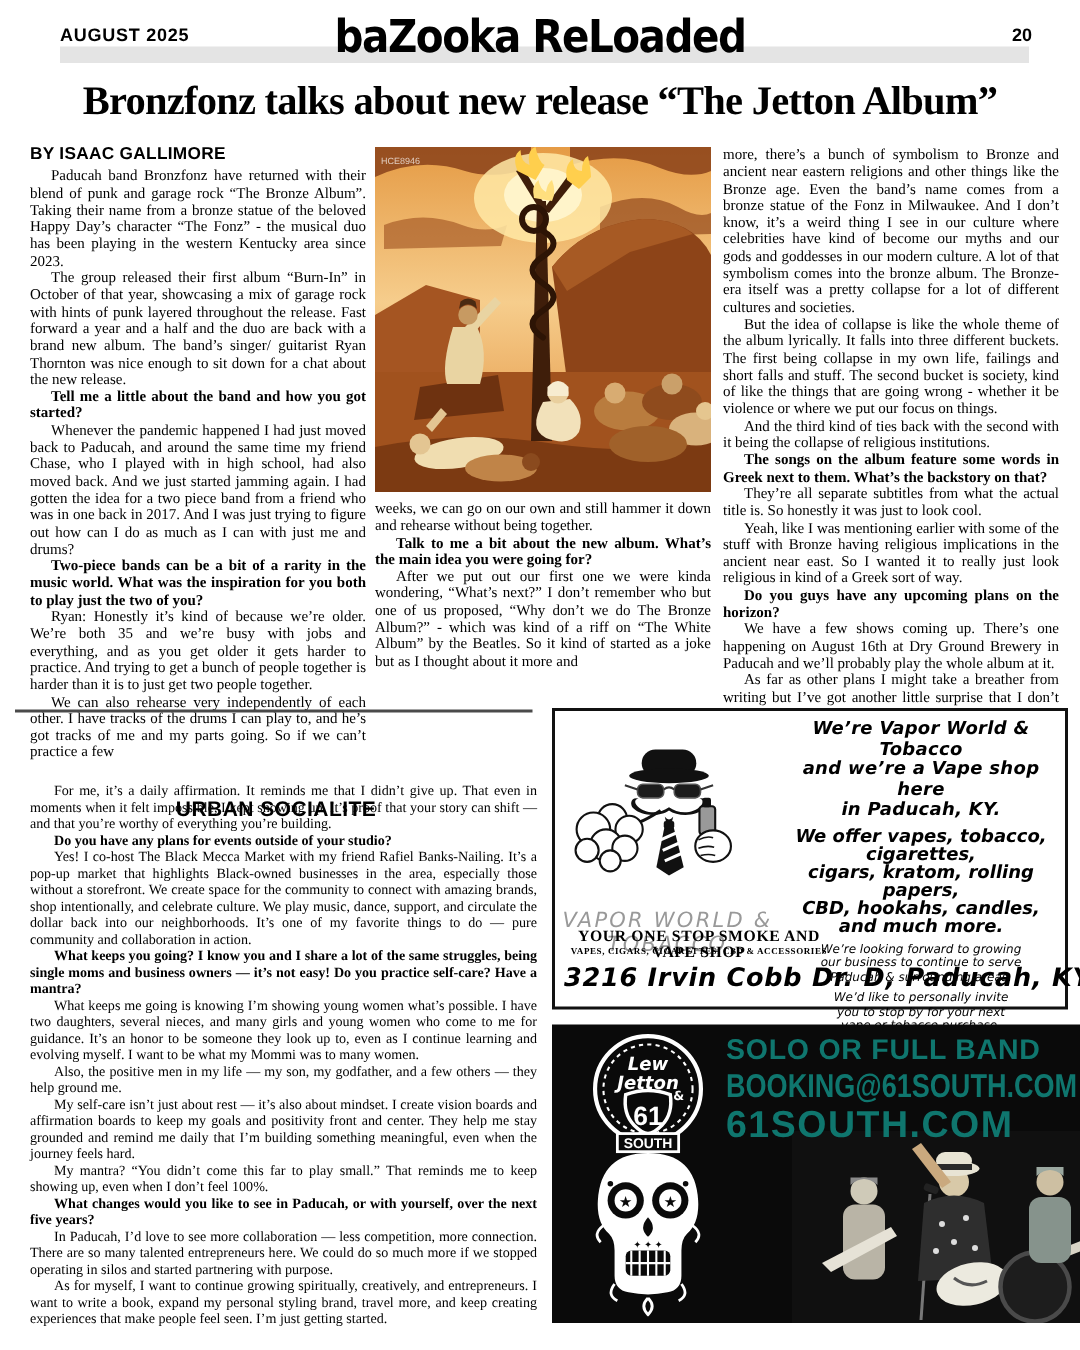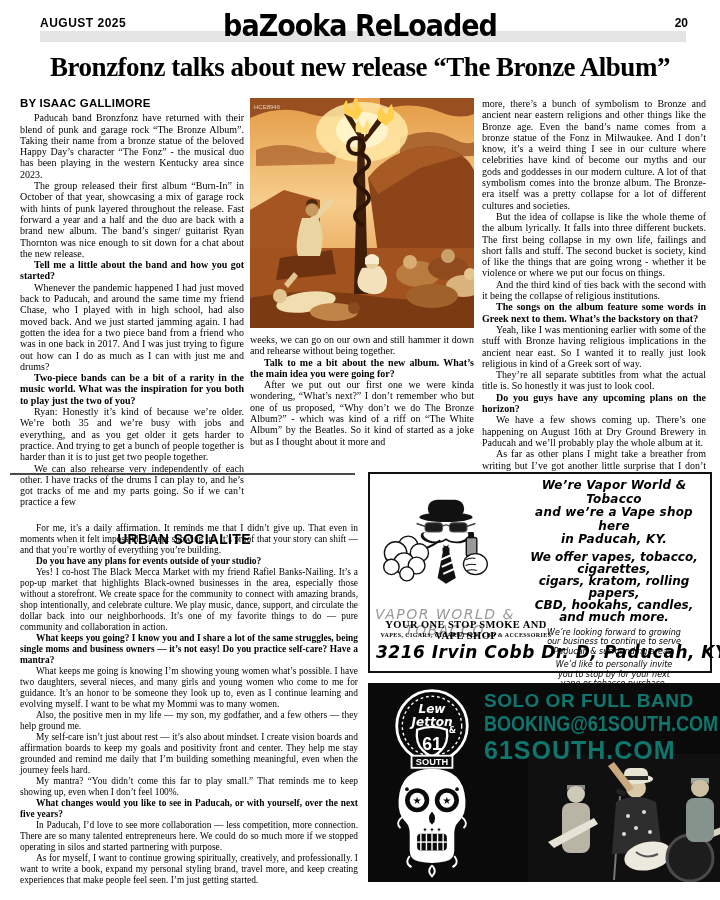--- a/index.html
+++ b/index.html
@@ -66,21 +66,21 @@
 </head>
 <body>
 
 <div id="page">
 
   <div class="issue-date">AUGUST 2025</div>
   <div class="head-bar"></div>
   <div class="masthead">baZooka ReLoaded</div>
   <div class="page-num">20</div>
 
-  <div class="headline">Bronzfonz talks about new release “The Bronze Album”</div>
+  <div class="headline">Bronzfonz talks about new release “The Jetton Album”</div>
 
   <div class="col" id="col1">
     <div class="byline">BY ISAAC GALLIMORE</div>
     <div>
         <p class="para">Paducah band Bronzfonz have returned with their blend of punk and garage rock “The Bronze Album”. Taking their name from a bronze statue of the beloved Happy Day’s character “The Fonz” - the musical duo has been playing in the western Kentucky area since 2023.</p>
         <p class="para">The group released their first album “Burn-In” in October of that year, showcasing a mix of garage rock with hints of punk layered throughout the release. Fast forward a year and a half and the duo are back with a brand new album. The band’s singer/ guitarist Ryan Thornton was nice enough to sit down for a chat about the new release.</p>
         <p class="para q">Tell me a little about the band and how you got started?</p>
         <p class="para">Whenever the pandemic happened I had just moved back to Paducah, and around the same time my friend Chase, who I played with in high school, had also moved back. And we just started jamming again. I had gotten the idea for a two piece band from a friend who was in one back in 2017. And I was just trying to figure out how can I do as much as I can with just me and drums?</p>
         <p class="para q">Two-piece bands can be a bit of a rarity in the music world. What was the inspiration for you both to play just the two of you?</p>
         <p class="para">Ryan: Honestly it’s kind of because we’re older. We’re both 35 and we’re busy with jobs and everything, and as you get older it gets harder to practice. And trying to get a bunch of people together is harder than it is to just get two people together.</p>
@@ -158,42 +158,42 @@
         <p class="para">After we put out our first one we were kinda wondering, “What’s next?” I don’t remember who but one of us proposed, “Why don’t we do The Bronze Album?” - which was kind of a riff on “The White Album” by the Beatles. So it kind of started as a joke but as I thought about it more and</p>
       </div>
   </div>
 
   <div class="col" id="col3">
     <div>
         <p class="para" style="text-indent: 0px;">more, there’s a bunch of symbolism to Bronze and ancient near eastern religions and other things like the Bronze age. Even the band’s name comes from a bronze statue of the Fonz in Milwaukee. And I don’t know, it’s a weird thing I see in our culture where celebrities have kind of become our myths and our gods and goddesses in our modern culture. A lot of that symbolism comes into the bronze album. The Bronze-era itself was a pretty collapse for a lot of different cultures and societies.</p>
         <p class="para">But the idea of collapse is like the whole theme of the album lyrically. It falls into three different buckets. The first being collapse in my own life, failings and short falls and stuff. The second bucket is society, kind of like the things that are going wrong - whether it be violence or where we put our focus on things.</p>
         <p class="para">And the third kind of ties back with the second with it being the collapse of religious institutions.</p>
         <p class="para q">The songs on the album feature some words in Greek next to them. What’s the backstory on that?</p>
+        <p class="para">They’re all separate subtitles from what the actual title is. So honestly it was just to look cool.</p>
         <p class="para">Yeah, like I was mentioning earlier with some of the stuff with Bronze having religious implications in the ancient near east. So I wanted it to really just look religious in kind of a Greek sort of way.</p>
-        <p class="para">They’re all separate subtitles from what the actual title is. So honestly it was just to look cool.</p>
         <p class="para q">Do you guys have any upcoming plans on the horizon?</p>
         <p class="para">We have a few shows coming up. There’s one happening on August 16th at Dry Ground Brewery in Paducah and we’ll probably play the whole album at it.</p>
         <p class="para">As far as other plans I might take a breather from writing but I’ve got another little surprise that I don’t wanna fully announce just yet.</p>
       </div>
   </div>
 
   <div class="divider"></div>
   <div class="us-title">URBAN SOCIALITE</div>
   <div class="us-body">
       <p class="para">For me, it’s a daily affirmation. It reminds me that I didn’t give up. That even in moments when it felt impossible, I kept showing up. It’s proof that your story can shift — and that you’re worthy of everything you’re building.</p>
       <p class="para q">Do you have any plans for events outside of your studio?</p>
       <p class="para">Yes! I co-host The Black Mecca Market with my friend Rafiel Banks-Nailing. It’s a pop-up market that highlights Black-owned businesses in the area, especially those without a storefront. We create space for the community to connect with amazing brands, shop intentionally, and celebrate culture. We play music, dance, support, and circulate the dollar back into our neighborhoods. It’s one of my favorite things to do — pure community and collaboration in action.</p>
       <p class="para q">What keeps you going? I know you and I share a lot of the same struggles, being single moms and business owners — it’s not easy! Do you practice self-care? Have a mantra?</p>
       <p class="para">What keeps me going is knowing I’m showing young women what’s possible. I have two daughters, several nieces, and many girls and young women who come to me for guidance. It’s an honor to be someone they look up to, even as I continue learning and evolving myself. I want to be what my Mommi was to many women.</p>
       <p class="para">Also, the positive men in my life — my son, my godfather, and a few others — they help ground me.</p>
       <p class="para">My self-care isn’t just about rest — it’s also about mindset. I create vision boards and affirmation boards to keep my goals and positivity front and center. They help me stay grounded and remind me daily that I’m building something meaningful, even when the journey feels hard.</p>
       <p class="para">My mantra? “You didn’t come this far to play small.” That reminds me to keep showing up, even when I don’t feel 100%.</p>
       <p class="para q">What changes would you like to see in Paducah, or with yourself, over the next five years?</p>
       <p class="para">In Paducah, I’d love to see more collaboration — less competition, more connection. There are so many talented entrepreneurs here. We could do so much more if we stopped operating in silos and started partnering with purpose.</p>
-      <p class="para">As for myself, I want to continue growing spiritually, creatively, and professionally. I want to write a book, expand my personal styling brand, travel more, and keep creating experiences that make people feel seen. I’m just getting started.</p>
+      <p class="para">As for myself, I want to continue growing spiritually, creatively, and entrepreneurs. I want to write a book, expand my personal styling brand, travel more, and keep creating experiences that make people feel seen. I’m just getting started.</p>
     </div>
 
   <div class="vape-ad">
     <svg class="vape-illustration" viewBox="0 0 200 130" preserveAspectRatio="xMidYMid meet">
 
       <g>
         <rect x="74" y="6" width="52" height="26" rx="13" fill="#111"></rect>
         <ellipse cx="100" cy="31" rx="38" ry="7" fill="#111"></ellipse>
       </g>
 

